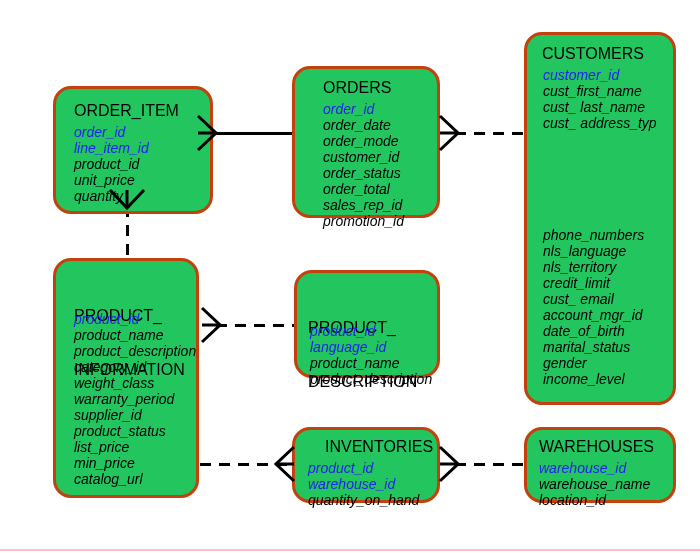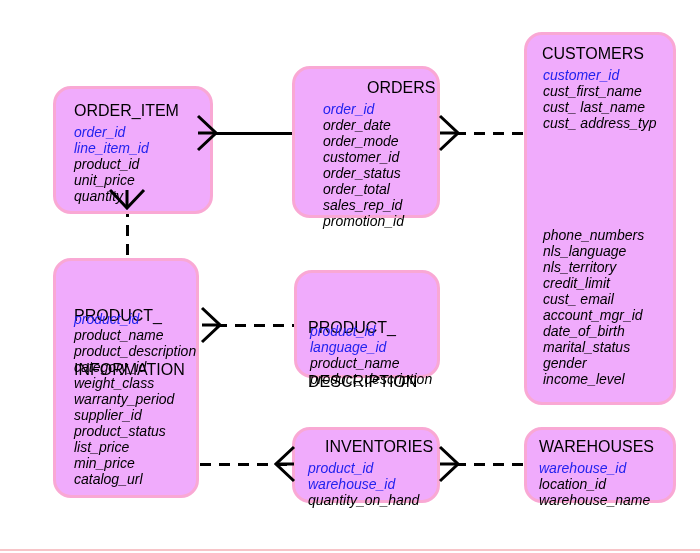--- a/index.html
+++ b/index.html
@@ -11,23 +11,23 @@
     position: relative;
     width: 700px;
     height: 553px;
     background: #ffffff;
     font-family: "Liberation Sans", sans-serif;
     overflow: hidden;
   }
   .entity {
     position: absolute;
     box-sizing: border-box;
-    border: 3px solid #f9a8d4;
+    border: 3px solid #c2410c;
     border-radius: 18px;
-    background: #f0abfc;
+    background: #22c55e;
     z-index: 3;
     padding-left: 12px;
   }
   .entity-title {
     font-size: 16px;
     color: #000000;
     line-height: 18px;
     white-space: pre;
     letter-spacing: 0px;
   }
@@ -135,21 +135,21 @@
     <div class="attr-list" style="left:18px; top:35px;">
       <div class="attr pk">order_id</div>
       <div class="attr pk">line_item_id</div>
       <div class="attr">product_id</div>
       <div class="attr">unit_price</div>
       <div class="attr">quantity</div>
     </div>
   </div>
 
   <div class="entity" style="left:292px; top:66px; width:148px; height:152px;">
-    <div class="entity-title" style="position:absolute; left:28px; top:10px;margin-left:44px;">ORDERS</div>
+    <div class="entity-title" style="position:absolute; left:28px; top:10px;">ORDERS</div>
     <div class="attr-list" style="left:28px; top:32px;">
       <div class="attr pk">order_id</div>
       <div class="attr">order_date</div>
       <div class="attr">order_mode</div>
       <div class="attr">customer_id</div>
       <div class="attr">order_status</div>
       <div class="attr">order_total</div>
       <div class="attr">sales_rep_id</div>
       <div class="attr">promotion_id</div>
     </div>
@@ -218,20 +218,20 @@
       <div class="attr pk">product_id</div>
       <div class="attr pk">warehouse_id</div>
       <div class="attr">quantity_on_hand</div>
     </div>
   </div>
 
   <div class="entity" style="left:524px; top:427px; width:152px; height:76px;">
     <div class="entity-title" style="position:absolute; left:12px; top:8px;">WAREHOUSES</div>
     <div class="attr-list" style="left:12px; top:30px;">
       <div class="attr pk">warehouse_id</div>
+      <div class="attr">warehouse_name</div>
       <div class="attr">location_id</div>
-      <div class="attr">warehouse_name</div>
     </div>
   </div>
 
   <div class="bottom-rule" style="top:549px;"></div>
 
 </div>
 
 </body></html>

